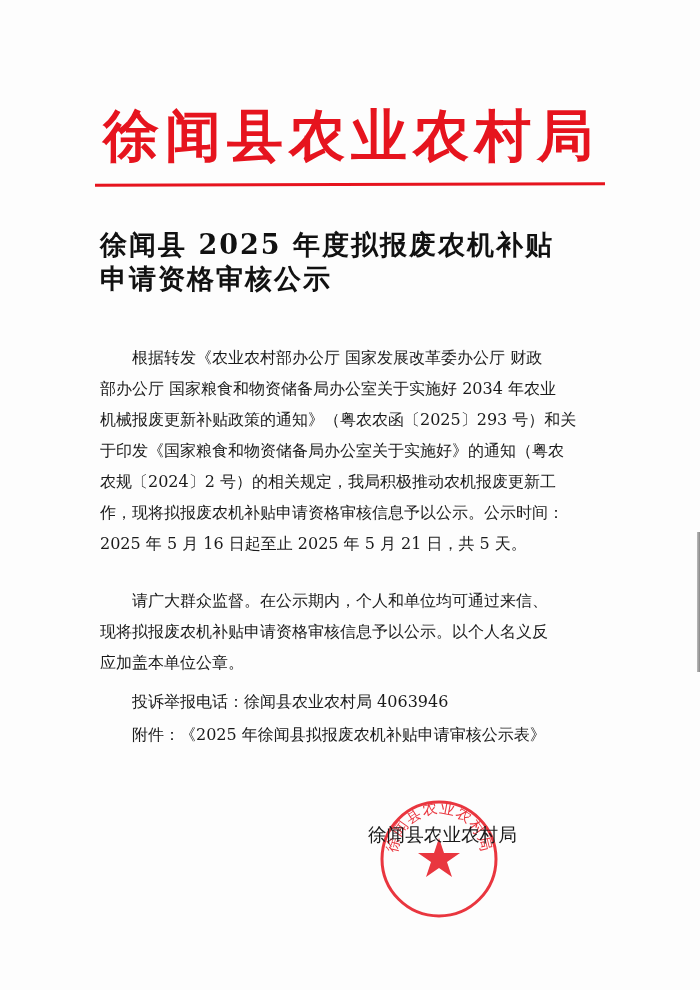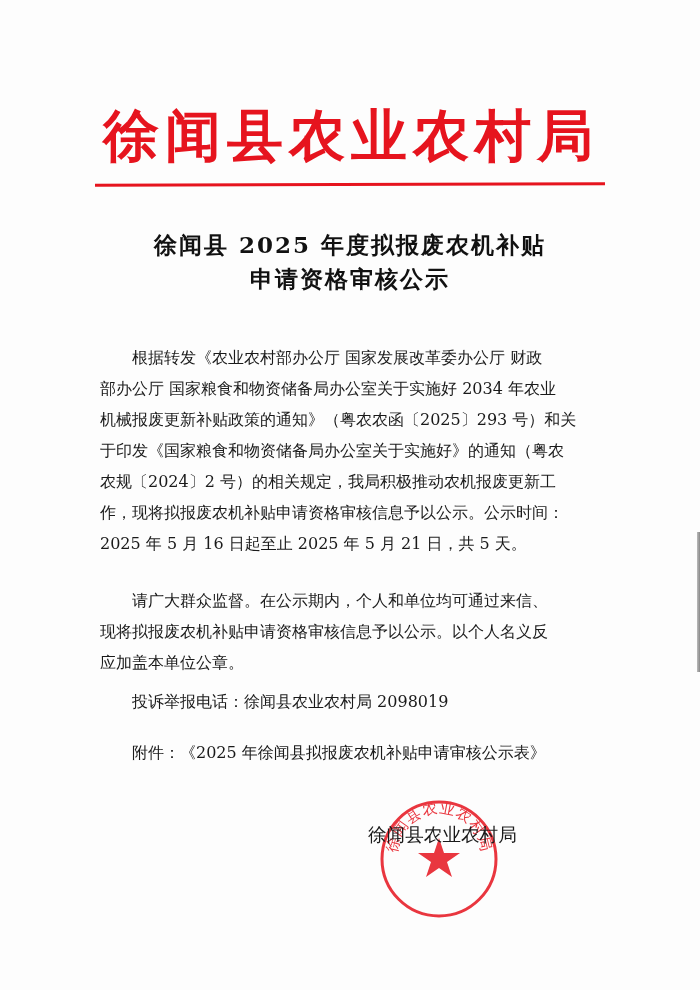--- a/index.html
+++ b/index.html
@@ -12,21 +12,21 @@
       font-size: 56px; line-height: 70px; color: #e6141e; font-weight: bold;
       letter-spacing: 6px; text-align: center; white-space: nowrap;
       font-family: "DejaVu Serif", "Liberation Serif", serif;
     }
     .header-rule {
       position: absolute; left: 95px; top: 183px; width: 510px; height: 3px;
       background: #e6141e; transform: rotate(-0.15deg);
     }
     .doc-title {
       position: absolute; left: 100px; top: 228px; width: 500px;
-      text-align: center; font-size: 23px; line-height: 34px; font-weight: bold;
+      text-align: left; font-size: 27px; line-height: 34px; font-weight: bold;
       color: #111; letter-spacing: 2px;
       font-family: "DejaVu Serif", "Liberation Serif", serif;
     }
     .body-text {
       position: absolute; left: 100px; top: 342px; width: 508px;
       font-size: 16px; line-height: 31px; color: #1a1a1a;
       font-family: "DejaVu Serif", "Liberation Serif", serif;
     }
     .line { display: block; white-space: nowrap; }
     .plain-line { padding-left: 2em; white-space: nowrap; }
@@ -64,22 +64,22 @@
     <span class="line">于印发《国家粮食和物资储备局办公室关于实施好》的通知（粤农</span>
     <span class="line">农规〔2024〕2 号）的相关规定，我局积极推动农机报废更新工</span>
     <span class="line">作，现将拟报废农机补贴申请资格审核信息予以公示。公示时间：</span>
     <span class="line">2025 年 5 月 16 日起至止 2025 年 5 月 21 日，共 5 天。</span>
   </div>
   <div style="margin-top:26px;">
     <span class="line" style="padding-left:2em">请广大群众监督。在公示期内，个人和单位均可通过来信、</span>
     <span class="line">现将拟报废农机补贴申请资格审核信息予以公示。以个人名义反</span>
     <span class="line">应加盖本单位公章。</span>
   </div>
-  <div class="plain-line" style="margin-top:8px;">投诉举报电话：徐闻县农业农村局 2098019</div>
-  <div class="plain-line" style="margin-top:20px;">附件：《2025 年徐闻县拟报废农机补贴申请审核公示表》</div>
+  <div class="plain-line" style="margin-top:8px;">投诉举报电话：徐闻县农业农村局 4063946</div>
+  <div class="plain-line" style="margin-top:2px;">附件：《2025 年徐闻县拟报废农机补贴申请审核公示表》</div>
 </div>
 
 <svg class="seal" viewBox="0 0 122 122">
   <defs>
     <path id="sealArc" d="M 20 66 A 42 42 0 1 1 102 66"></path>
   </defs>
   <circle cx="61" cy="61" r="57" fill="none" stroke="#e6141e" stroke-width="3"></circle>
   <text font-size="15" fill="#e6141e" font-family="DejaVu Serif, serif" letter-spacing="1">
     <textPath href="#sealArc" startOffset="50%" text-anchor="middle">徐闻县农业农村局</textPath>
   </text>

